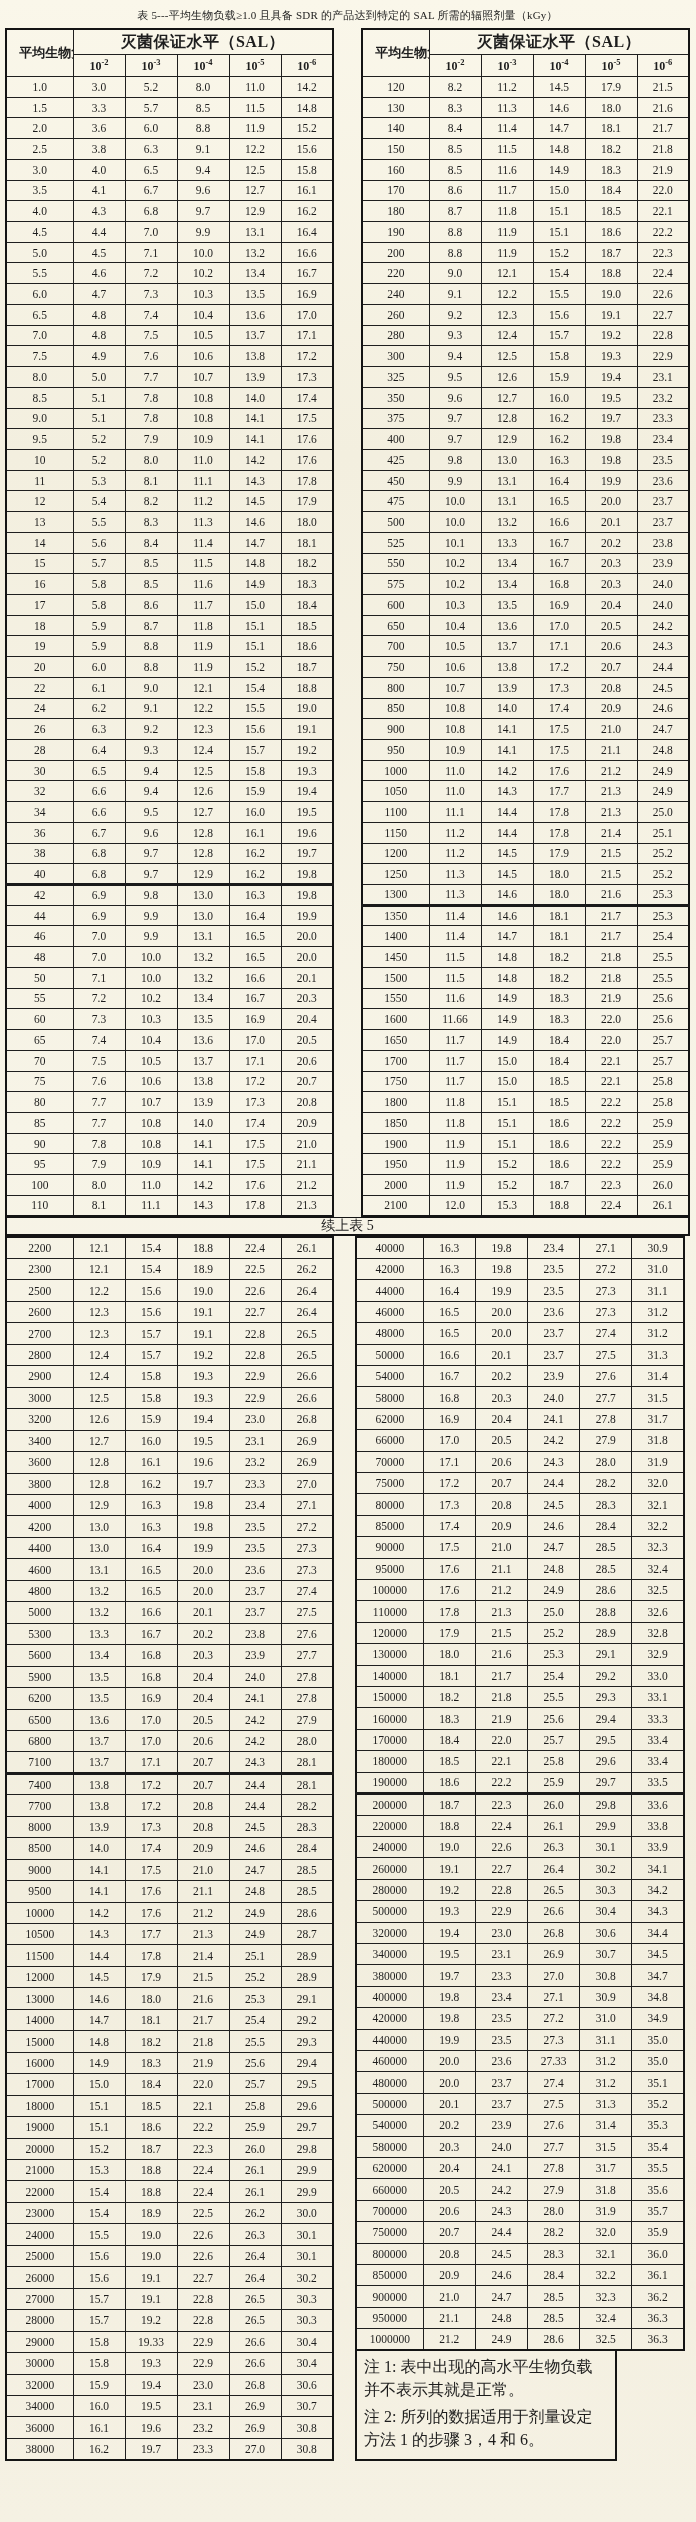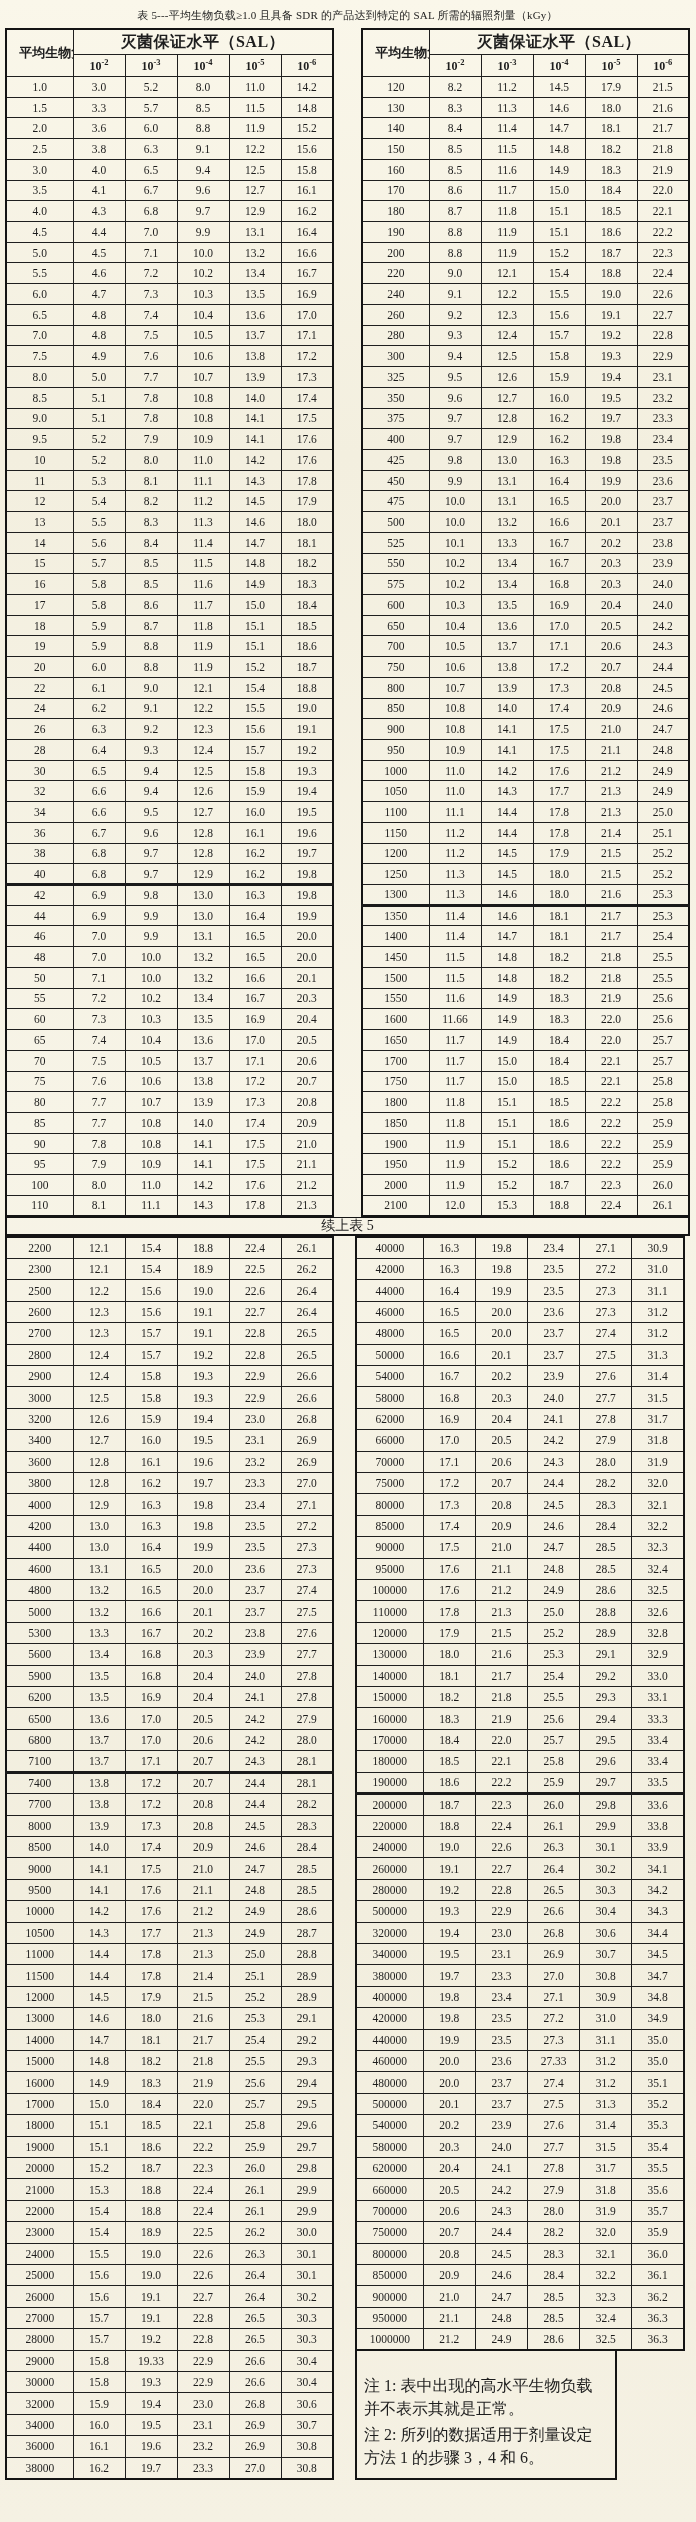--- a/index.html
+++ b/index.html
@@ -1256,28 +1256,20 @@
           </tr>
           <tr>
             <td>10500</td>
             <td>14.3</td>
             <td>17.7</td>
             <td>21.3</td>
             <td>24.9</td>
             <td>28.7</td>
           </tr>
           <tr>
-            <td>11000</td>
-            <td>14.4</td>
-            <td>17.8</td>
-            <td>21.3</td>
-            <td>25.0</td>
-            <td>28.8</td>
-          </tr>
-          <tr>
             <td>11500</td>
             <td>14.4</td>
             <td>17.8</td>
             <td>21.4</td>
             <td>25.1</td>
             <td>28.9</td>
           </tr>
           <tr>
             <td>12000</td>
             <td>14.5</td>

